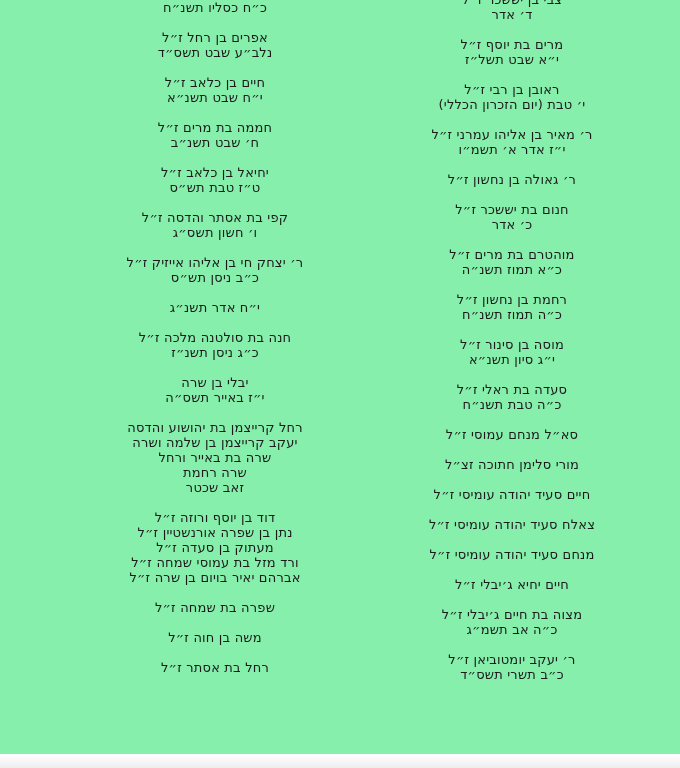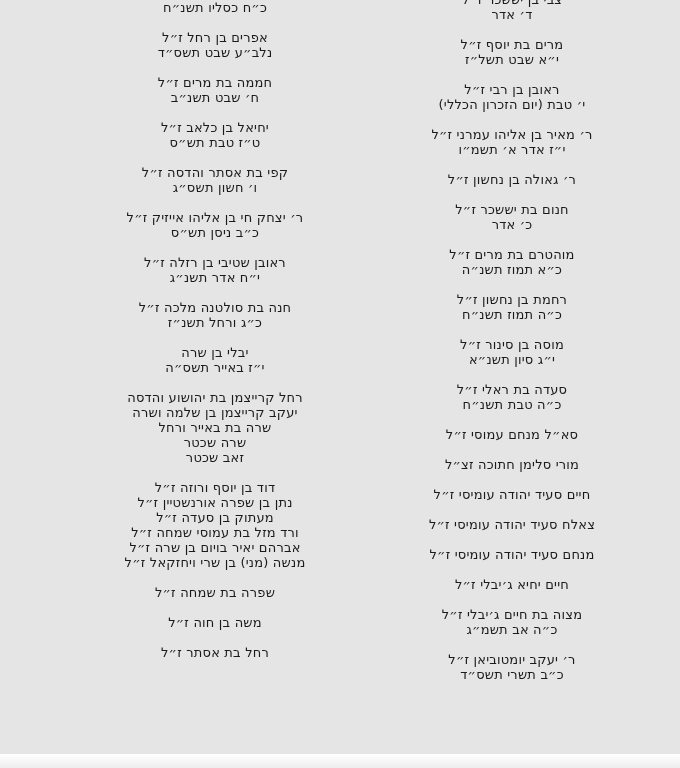--- a/index.html
+++ b/index.html
@@ -1,20 +1,20 @@
 <!DOCTYPE html>
 <html lang="he"><head>
 <meta charset="utf-8">
 <style>
   html, body { margin: 0; padding: 0; }
   .page {
     position: relative;
     width: 680px;
     height: 768px;
-    background: #e5e5e5;
+    background: #86efac;
     overflow: hidden;
     font-family: "DejaVu Sans", sans-serif;
     color: #1b1b1b;
   }
   .column {
     position: absolute;
     width: 340px;
     direction: rtl;
     text-align: center;
   }
@@ -41,61 +41,63 @@
 <div class="page">
   <div class="column col-left" id="col-left">
       <div class="entry">
         <div class="line">כ״ח כסליו תשנ״ח</div>
       </div>
       <div class="entry">
         <div class="line">אפרים בן רחל ז״ל</div>
         <div class="line">נלב״ע שבט תשס״ד</div>
       </div>
       <div class="entry">
+        <div class="line">חיים בן כלאב ז״ל</div>
+        <div class="line">י״ח שבט תשנ״א</div>
+      </div>
+      <div class="entry">
         <div class="line">חממה בת מרים ז״ל</div>
         <div class="line">ח׳ שבט תשנ״ב</div>
       </div>
       <div class="entry">
         <div class="line">יחיאל בן כלאב ז״ל</div>
         <div class="line">ט״ז טבת תש״ס</div>
       </div>
       <div class="entry">
         <div class="line">קפי בת אסתר והדסה ז״ל</div>
         <div class="line">ו׳ חשון תשס״ג</div>
       </div>
       <div class="entry">
         <div class="line">ר׳ יצחק חי בן אליהו אייזיק ז״ל</div>
         <div class="line">כ״ב ניסן תש״ס</div>
       </div>
       <div class="entry">
-        <div class="line">ראובן שטיבי בן רזלה ז״ל</div>
         <div class="line">י״ח אדר תשנ״ג</div>
       </div>
       <div class="entry">
         <div class="line">חנה בת סולטנה מלכה ז״ל</div>
-        <div class="line">כ״ג ורחל תשנ״ז</div>
+        <div class="line">כ״ג ניסן תשנ״ז</div>
       </div>
       <div class="entry">
         <div class="line">יבלי בן שרה</div>
         <div class="line">י״ז באייר תשס״ה</div>
       </div>
       <div class="entry">
         <div class="line">רחל קרייצמן בת יהושוע והדסה</div>
         <div class="line">יעקב קרייצמן בן שלמה ושרה</div>
         <div class="line">שרה בת באייר ורחל</div>
-        <div class="line">שרה שכטר</div>
+        <div class="line">שרה רחמת</div>
         <div class="line">זאב שכטר</div>
       </div>
       <div class="entry">
         <div class="line">דוד בן יוסף ורוזה ז״ל</div>
         <div class="line">נתן בן שפרה אורנשטיין ז״ל</div>
         <div class="line">מעתוק בן סעדה ז״ל</div>
         <div class="line">ורד מזל בת עמוסי שמחה ז״ל</div>
         <div class="line">אברהם יאיר בויום בן שרה ז״ל</div>
-        <div class="line">מנשה (מני) בן שרי ויחזקאל ז״ל</div>
       </div>
       <div class="entry">
         <div class="line">שפרה בת שמחה ז״ל</div>
       </div>
       <div class="entry">
         <div class="line">משה בן חוה ז״ל</div>
       </div>
       <div class="entry">
         <div class="line">רחל בת אסתר ז״ל</div>
       </div>

